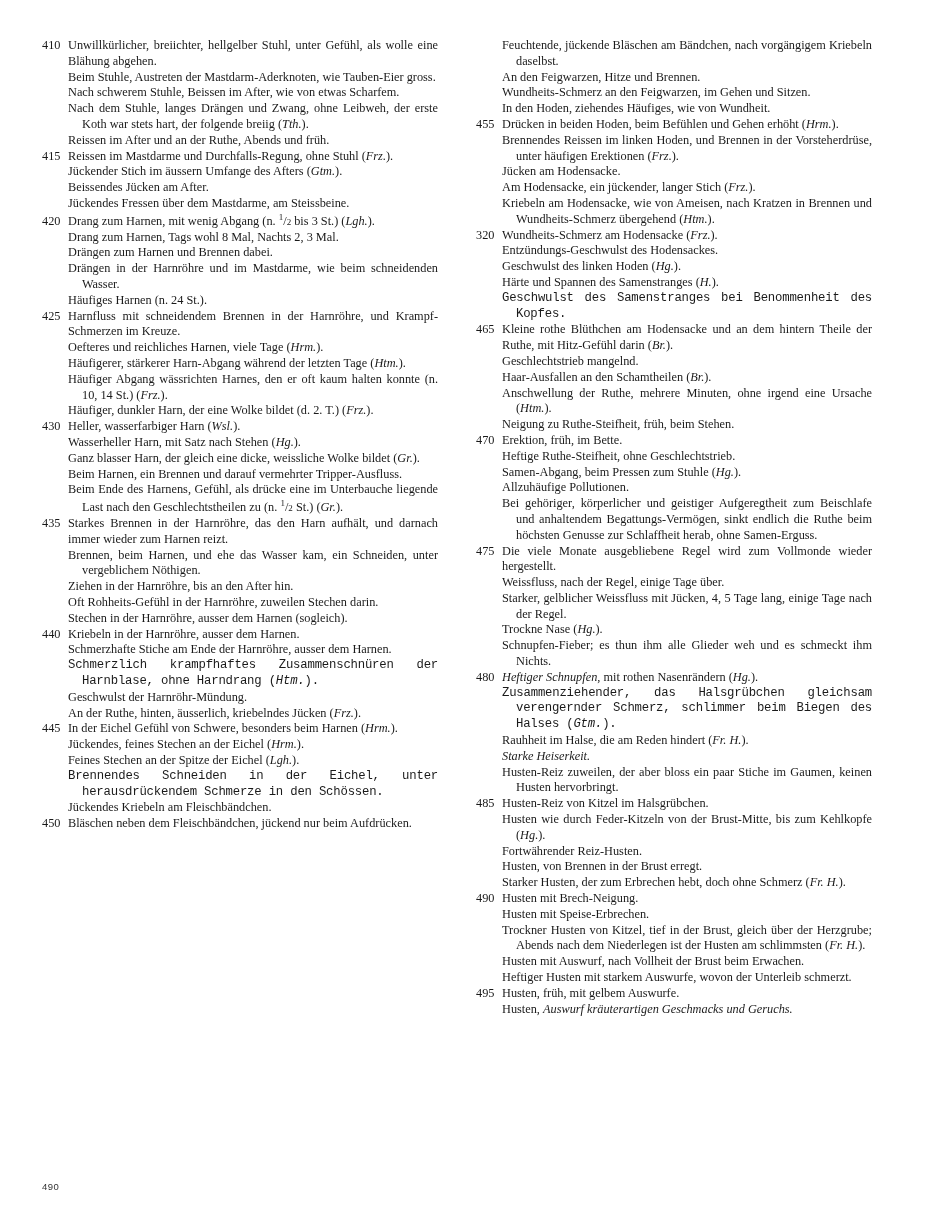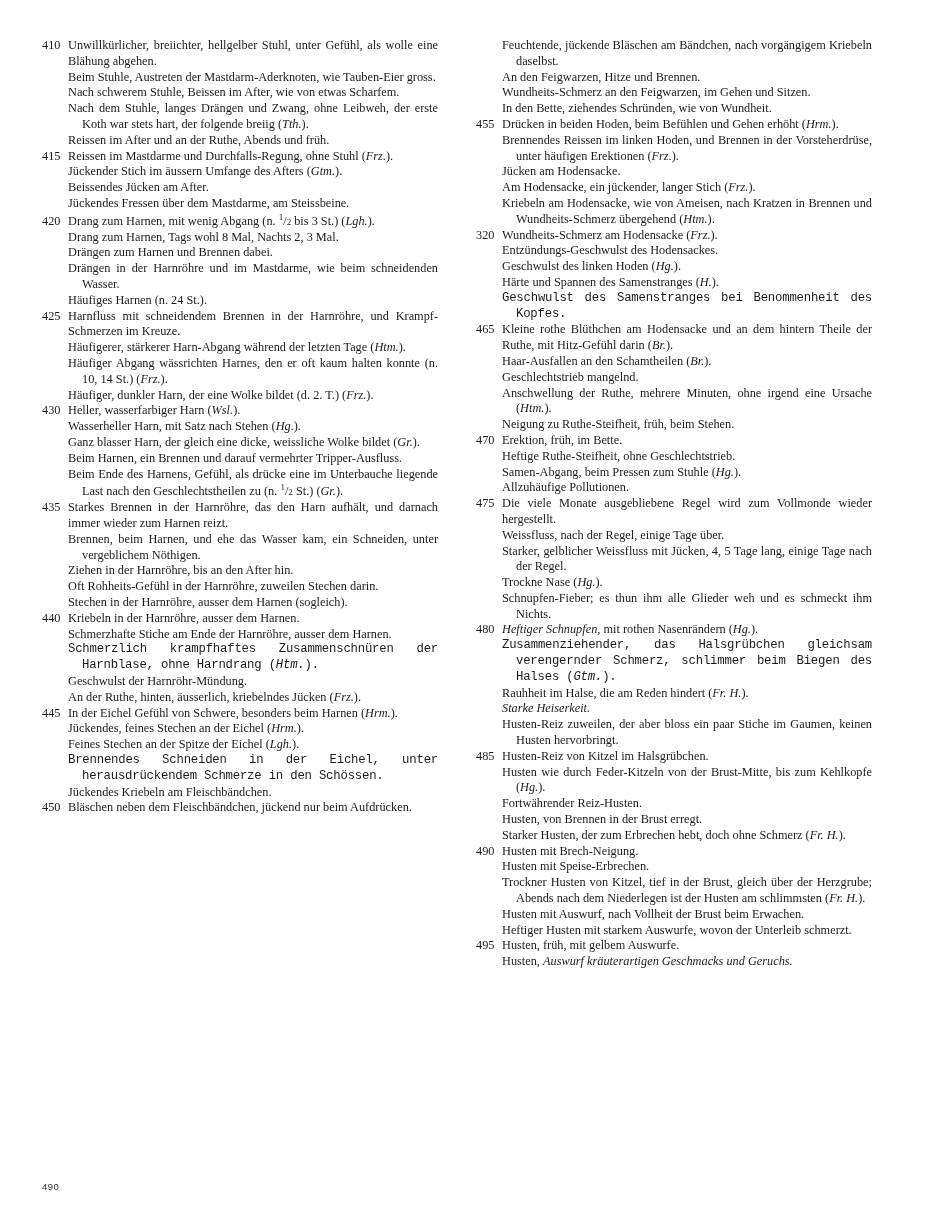--- a/index.html
+++ b/index.html
@@ -95,20 +95,21 @@
       <p class="entry sub">Beissendes Jücken am After.</p>
       <p class="entry sub">Jückendes Fressen über dem Mastdarme, am Steissbeine.</p>
 
       <p class="entry num"><span class="no">420</span>Drang zum Harnen, mit wenig Abgang (n. <sup class="fr">1</sup>/<sub class="fr">2</sub> bis 3 St.) (<span class="it">Lgh.</span>).</p>
       <p class="entry sub">Drang zum Harnen, Tags wohl 8 Mal, Nachts 2, 3 Mal.</p>
       <p class="entry sub">Drängen zum Harnen und Brennen dabei.</p>
       <p class="entry sub">Drängen in der Harnröhre und im Mastdarme, wie beim schneidenden Wasser.</p>
       <p class="entry sub">Häufiges Harnen (n. 24 St.).</p>
 
       <p class="entry num"><span class="no">425</span>Harnfluss mit schneidendem Brennen in der Harnröhre, und Krampf-Schmerzen im Kreuze.</p>
+      <p class="entry sub">Oefteres und reichliches Harnen, viele Tage (<span class="it">Hrm.</span>).</p>
       <p class="entry sub">Häufigerer, stärkerer Harn-Abgang während der letzten Tage (<span class="it">Htm.</span>).</p>
       <p class="entry sub">Häufiger Abgang wässrichten Harnes, den er oft kaum halten konnte (n. 10, 14 St.) (<span class="it">Frz.</span>).</p>
       <p class="entry sub">Häufiger, dunkler Harn, der eine Wolke bildet (d. 2. T.) (<span class="it">Frz.</span>).</p>
 
       <p class="entry num"><span class="no">430</span>Heller, wasserfarbiger Harn (<span class="it">Wsl.</span>).</p>
       <p class="entry sub">Wasserheller Harn, mit Satz nach Stehen (<span class="it">Hg.</span>).</p>
       <p class="entry sub">Ganz blasser Harn, der gleich eine dicke, weissliche Wolke bildet (<span class="it">Gr.</span>).</p>
       <p class="entry sub">Beim Harnen, ein Brennen und darauf vermehrter Tripper-Ausfluss.</p>
       <p class="entry sub">Beim Ende des Harnens, Gefühl, als drücke eine im Unterbauche liegende Last nach den Geschlechtstheilen zu (n. <sup class="fr">1</sup>/<sub class="fr">2</sub> St.) (<span class="it">Gr.</span>).</p>
 
@@ -132,44 +133,45 @@
 
       <p class="entry num"><span class="no">450</span>Bläschen neben dem Fleischbändchen, jückend nur beim Aufdrücken.</p>
 
     </div>
 
     <div class="col">
 
       <p class="entry sub">Feuchtende, jückende Bläschen am Bändchen, nach vorgängigem Kriebeln daselbst.</p>
       <p class="entry sub">An den Feigwarzen, Hitze und Brennen.</p>
       <p class="entry sub">Wundheits-Schmerz an den Feigwarzen, im Gehen und Sitzen.</p>
-      <p class="entry sub">In den Bette, ziehendes Schründen, wie von Wundheit.</p>
+      <p class="entry sub">In den Hoden, ziehendes Häufiges, wie von Wundheit.</p>
 
       <p class="entry num"><span class="no">455</span>Drücken in beiden Hoden, beim Befühlen und Gehen erhöht (<span class="it">Hrm.</span>).</p>
       <p class="entry sub">Brennendes Reissen im linken Hoden, und Brennen in der Vorsteherdrüse, unter häufigen Erektionen (<span class="it">Frz.</span>).</p>
       <p class="entry sub">Jücken am Hodensacke.</p>
       <p class="entry sub">Am Hodensacke, ein jückender, langer Stich (<span class="it">Frz.</span>).</p>
       <p class="entry sub">Kriebeln am Hodensacke, wie von Ameisen, nach Kratzen in Brennen und Wundheits-Schmerz übergehend (<span class="it">Htm.</span>).</p>
 
       <p class="entry num"><span class="no">320</span>Wundheits-Schmerz am Hodensacke (<span class="it">Frz.</span>).</p>
       <p class="entry sub">Entzündungs-Geschwulst des Hodensackes.</p>
       <p class="entry sub">Geschwulst des linken Hoden (<span class="it">Hg.</span>).</p>
       <p class="entry sub">Härte und Spannen des Samenstranges (<span class="it">H.</span>).</p>
       <p class="entry sub tight">Geschwulst des Samenstranges bei Benommenheit des Kopfes.</p>
 
       <p class="entry num"><span class="no">465</span>Kleine rothe Blüthchen am Hodensacke und an dem hintern Theile der Ruthe, mit Hitz-Gefühl darin (<span class="it">Br.</span>).</p>
+      <p class="entry sub">Geschlechtstrieb mangelnd.</p>
       <p class="entry sub">Haar-Ausfallen an den Schamtheilen (<span class="it">Br.</span>).</p>
-      <p class="entry sub">Geschlechtstrieb mangelnd.</p>
       <p class="entry sub">Anschwellung der Ruthe, mehrere Minuten, ohne irgend eine Ursache (<span class="it">Htm.</span>).</p>
       <p class="entry sub">Neigung zu Ruthe-Steifheit, früh, beim Stehen.</p>
 
       <p class="entry num"><span class="no">470</span>Erektion, früh, im Bette.</p>
       <p class="entry sub">Heftige Ruthe-Steifheit, ohne Geschlechtstrieb.</p>
       <p class="entry sub">Samen-Abgang, beim Pressen zum Stuhle (<span class="it">Hg.</span>).</p>
       <p class="entry sub">Allzuhäufige Pollutionen.</p>
+      <p class="entry sub">Bei gehöriger, körperlicher und geistiger Aufgeregtheit zum Beischlafe und anhaltendem Begattungs-Vermögen, sinkt endlich die Ruthe beim höchsten Genusse zur Schlaffheit herab, ohne Samen-Erguss.</p>
 
       <p class="entry num"><span class="no">475</span>Die viele Monate ausgebliebene Regel wird zum Vollmonde wieder hergestellt.</p>
       <p class="entry sub">Weissfluss, nach der Regel, einige Tage über.</p>
       <p class="entry sub">Starker, gelblicher Weissfluss mit Jücken, 4, 5 Tage lang, einige Tage nach der Regel.</p>
       <p class="entry sub">Trockne Nase (<span class="it">Hg.</span>).</p>
       <p class="entry sub">Schnupfen-Fieber; es thun ihm alle Glieder weh und es schmeckt ihm Nichts.</p>
 
       <p class="entry num"><span class="no">480</span><span class="it">Heftiger Schnupfen</span>, mit rothen Nasenrändern (<span class="it">Hg.</span>).</p>
       <p class="entry sub tight">Zusammenziehender, das Halsgrübchen gleichsam verengernder Schmerz, schlimmer beim Biegen des Halses (<span class="it">Gtm.</span>).</p>
       <p class="entry sub">Rauhheit im Halse, die am Reden hindert (<span class="it">Fr. H.</span>).</p>

